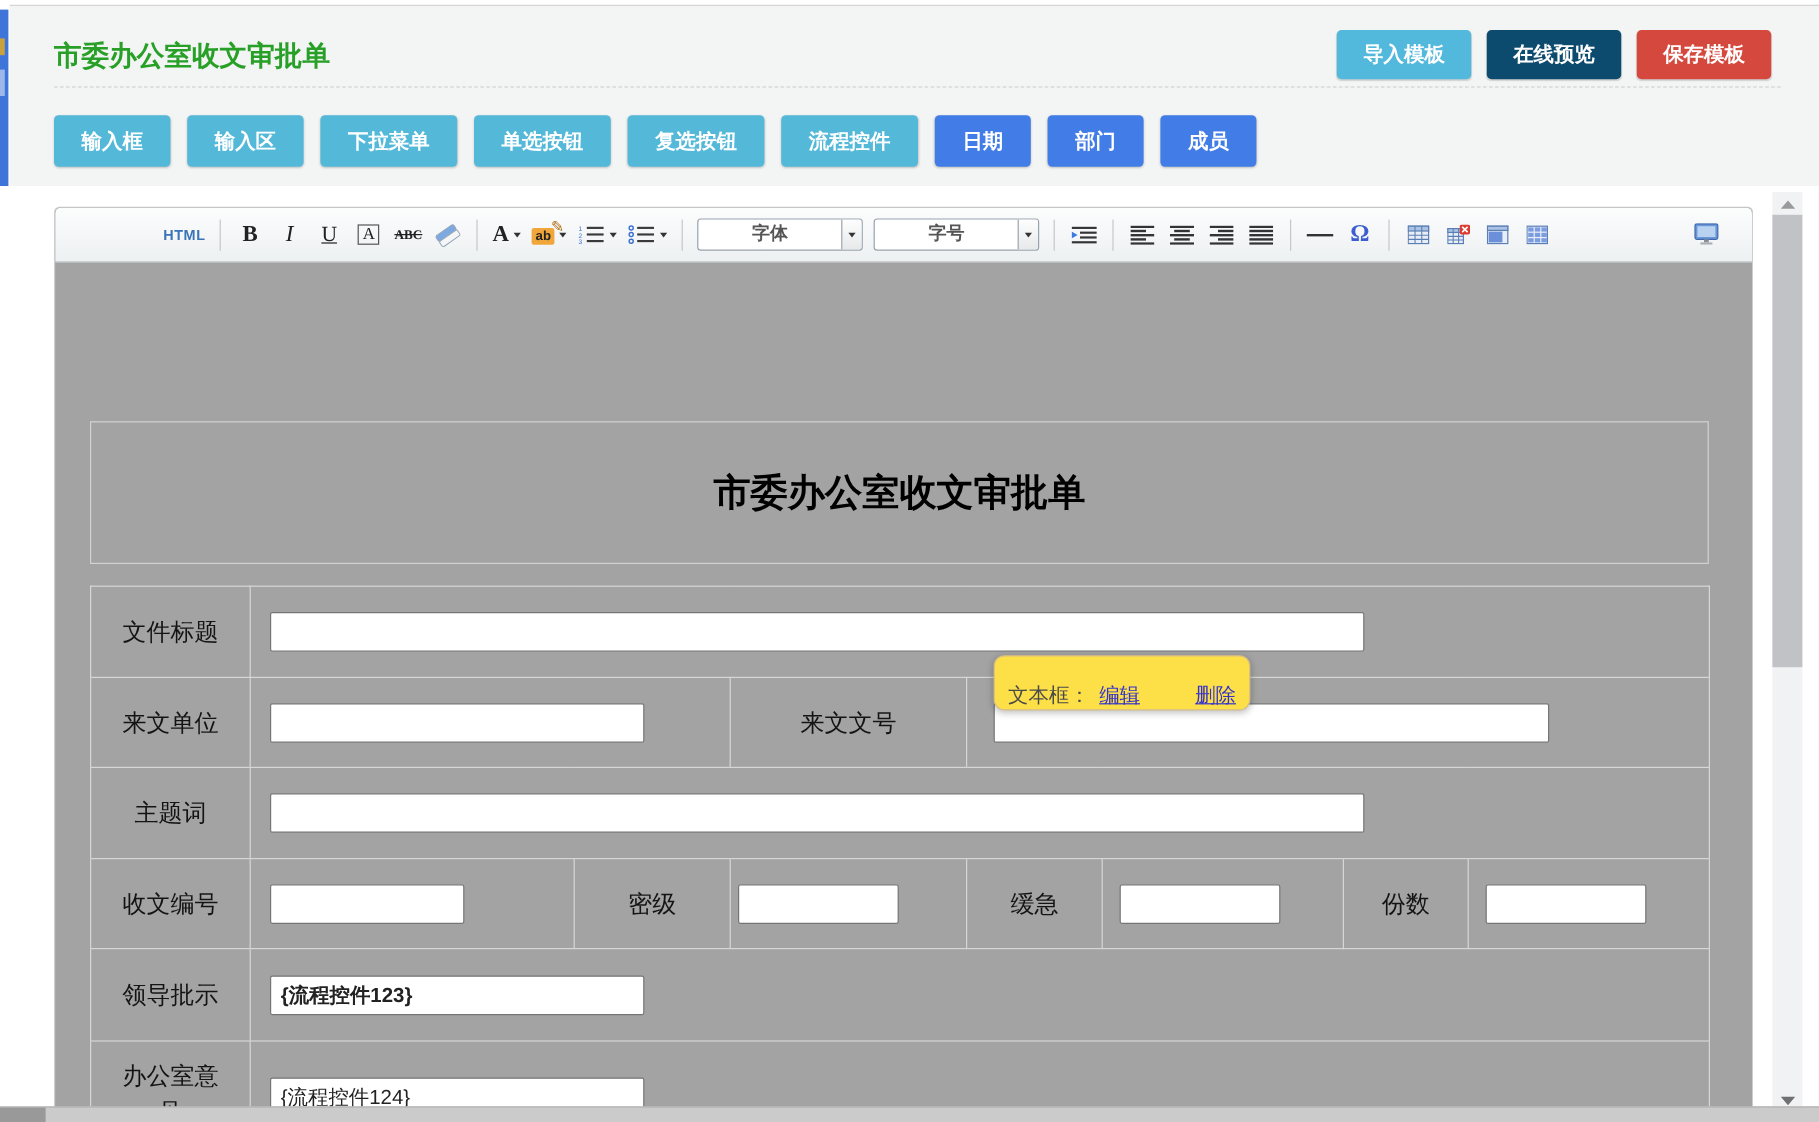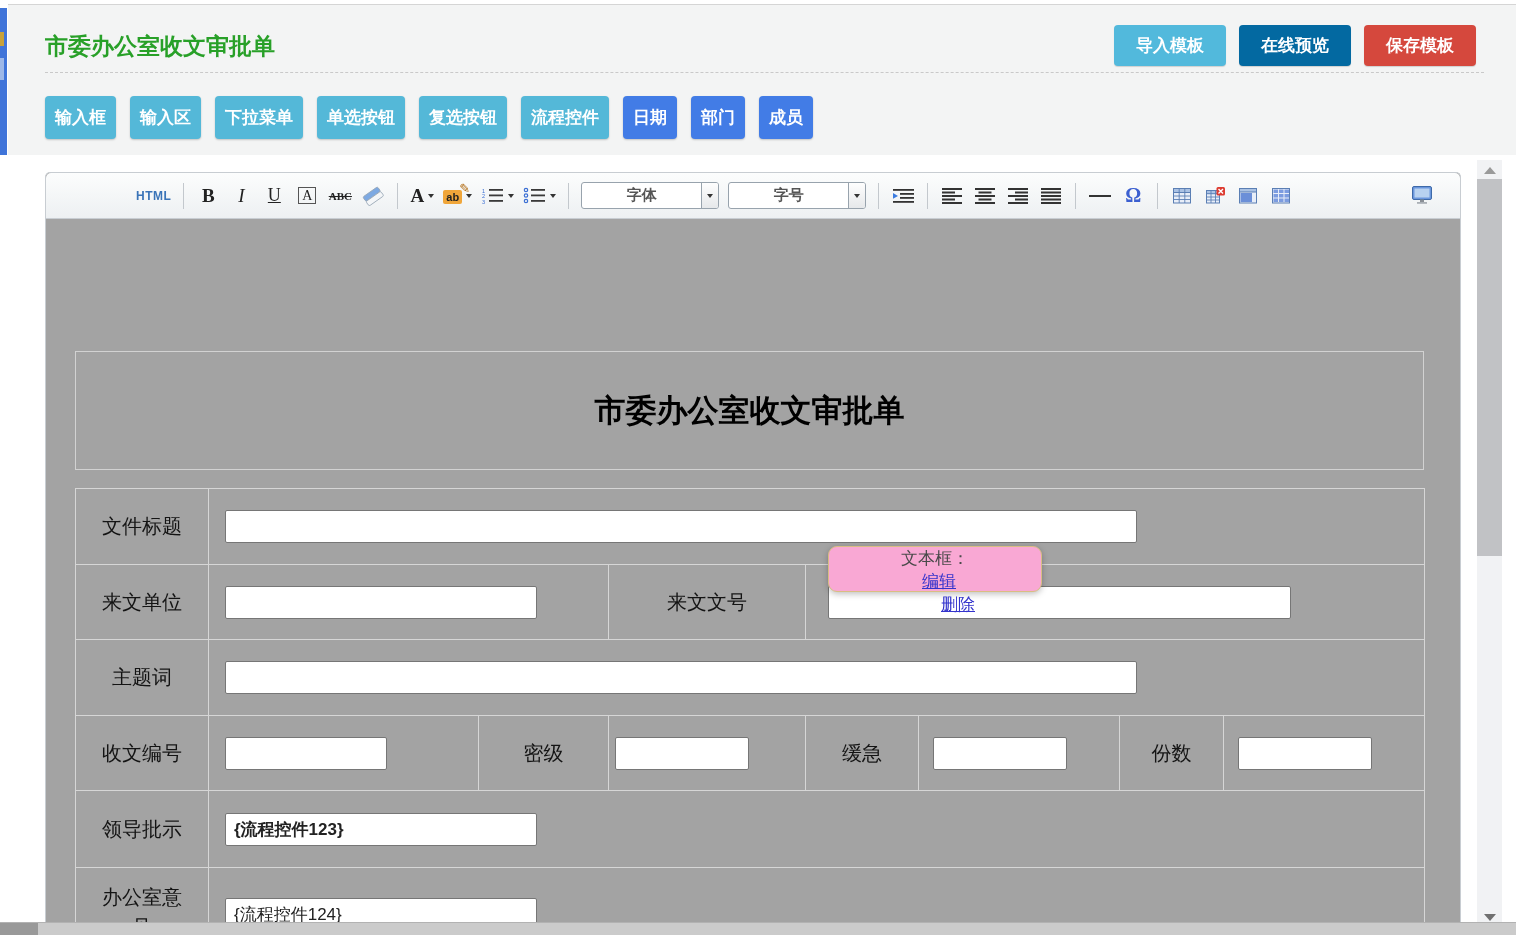--- a/index.html
+++ b/index.html
@@ -15,25 +15,25 @@
   
   .header { position:absolute; left:8px; top:4px; width:1508px; height:151px;
     background:#f3f4f4; border-top:1px solid #d5d5d5; }
   .page-title { position:absolute; left:37px; top:26px; font-family:"Liberation Serif", serif;
     font-weight:bold; font-size:23px; color:#28a028; }
   .header-actions { position:absolute; right:40px; top:20px; display:flex; gap:13px;padding-left:38px; }
   .btn { border:none; border-radius:4px; color:#fff; font-weight:bold; cursor:pointer;
     font-family:"Liberation Sans", sans-serif; }
   .btn-action { height:41px; padding:0 22px; font-size:17px; box-shadow:0 1px 1px rgba(0,0,0,.15); }
   .btn-info    { background:#52b9dc; }
-  .btn-success { background:#0369a1; }
+  .btn-success { background:#0c4a6e; }
   .btn-danger  { background:#d5483d; }
   .dashed-sep { position:absolute; left:37px; right:32px; top:67px; border-top:1px dashed #c9c9c9; }
   .widget-row { position:absolute; left:37px; top:91px; display:flex; gap:14px; }
-  .btn-widget { height:43px; padding:0 10px; font-size:17px; border-radius:4px;
+  .btn-widget { height:43px; padding:0 23px; font-size:17px; border-radius:4px;
     box-shadow:0 1px 2px rgba(0,0,0,.2); }
   .btn-widget.light { background:#54b8d8; }
   .btn-widget.dark  { background:#427ce6; }
 
   
   .editor { position:absolute; left:45px; top:172px; width:1416px; height:763px;
     background:#a3a3a3; border:1px solid #c8cdd2; border-bottom:none; border-radius:5px 5px 0 0; }
   .toolbar { height:46px; border-bottom:1px solid #c8cdd2; border-radius:5px 5px 0 0;
     background:linear-gradient(#fcfdfd,#edf0f2); display:flex; align-items:center;
     padding:0 26px 0 90px; gap:9px; }
@@ -71,23 +71,23 @@
     table-layout:fixed; }
   .form-table td { border:1px solid #d6d6d6; vertical-align:middle; }
   .lbl { text-align:center; font-size:20px; color:#141414; }
   .inp { height:33px; border:1px solid #767676; border-radius:2px; font-size:17px; color:#222;
     padding:0 8px; font-family:"Liberation Sans", sans-serif; background:#fff; }
   .cell-top { vertical-align:top !important; }
   .lbl-wrap { display:inline-block; width:92px; line-height:30px; }
 
   
   .tooltip { position:absolute; left:828px; top:546px; width:214px; height:46px; z-index:6;
-    background:#f9a8d4; border:1px solid #d9bd83; border-radius:9px;
-    box-shadow:0 2px 6px rgba(0,0,0,.25); display:flex; align-items:center; padding:0 11px;
-    font-family:"Liberation Serif", serif; font-size:17px; color:#4a4a4a;flex-direction:column; }
+    background:#fde047; border:1px solid #d9bd83; border-radius:9px;
+    box-shadow:0 2px 6px rgba(0,0,0,.25); display:flex; align-items:flex-end; padding:0 11px;
+    font-family:"Liberation Serif", serif; font-size:17px; color:#4a4a4a; }
   .tooltip a { color:#3333cc; text-decoration:underline; cursor:pointer; }
   .tooltip .lnk-edit { margin-left:8px; }
   .tooltip .lnk-del { margin-left:46px; }
 
   
   .scrollbar { position:absolute; left:1477px; top:160px; width:25px; height:775px; background:#f1f2f4; }
   .sb-arrow { position:absolute; left:0; width:25px; height:16px; display:flex; align-items:center;
     justify-content:center; cursor:pointer; }
   .sb-arrow.up { top:2px; }
   .sb-arrow.down { bottom:10px; }

